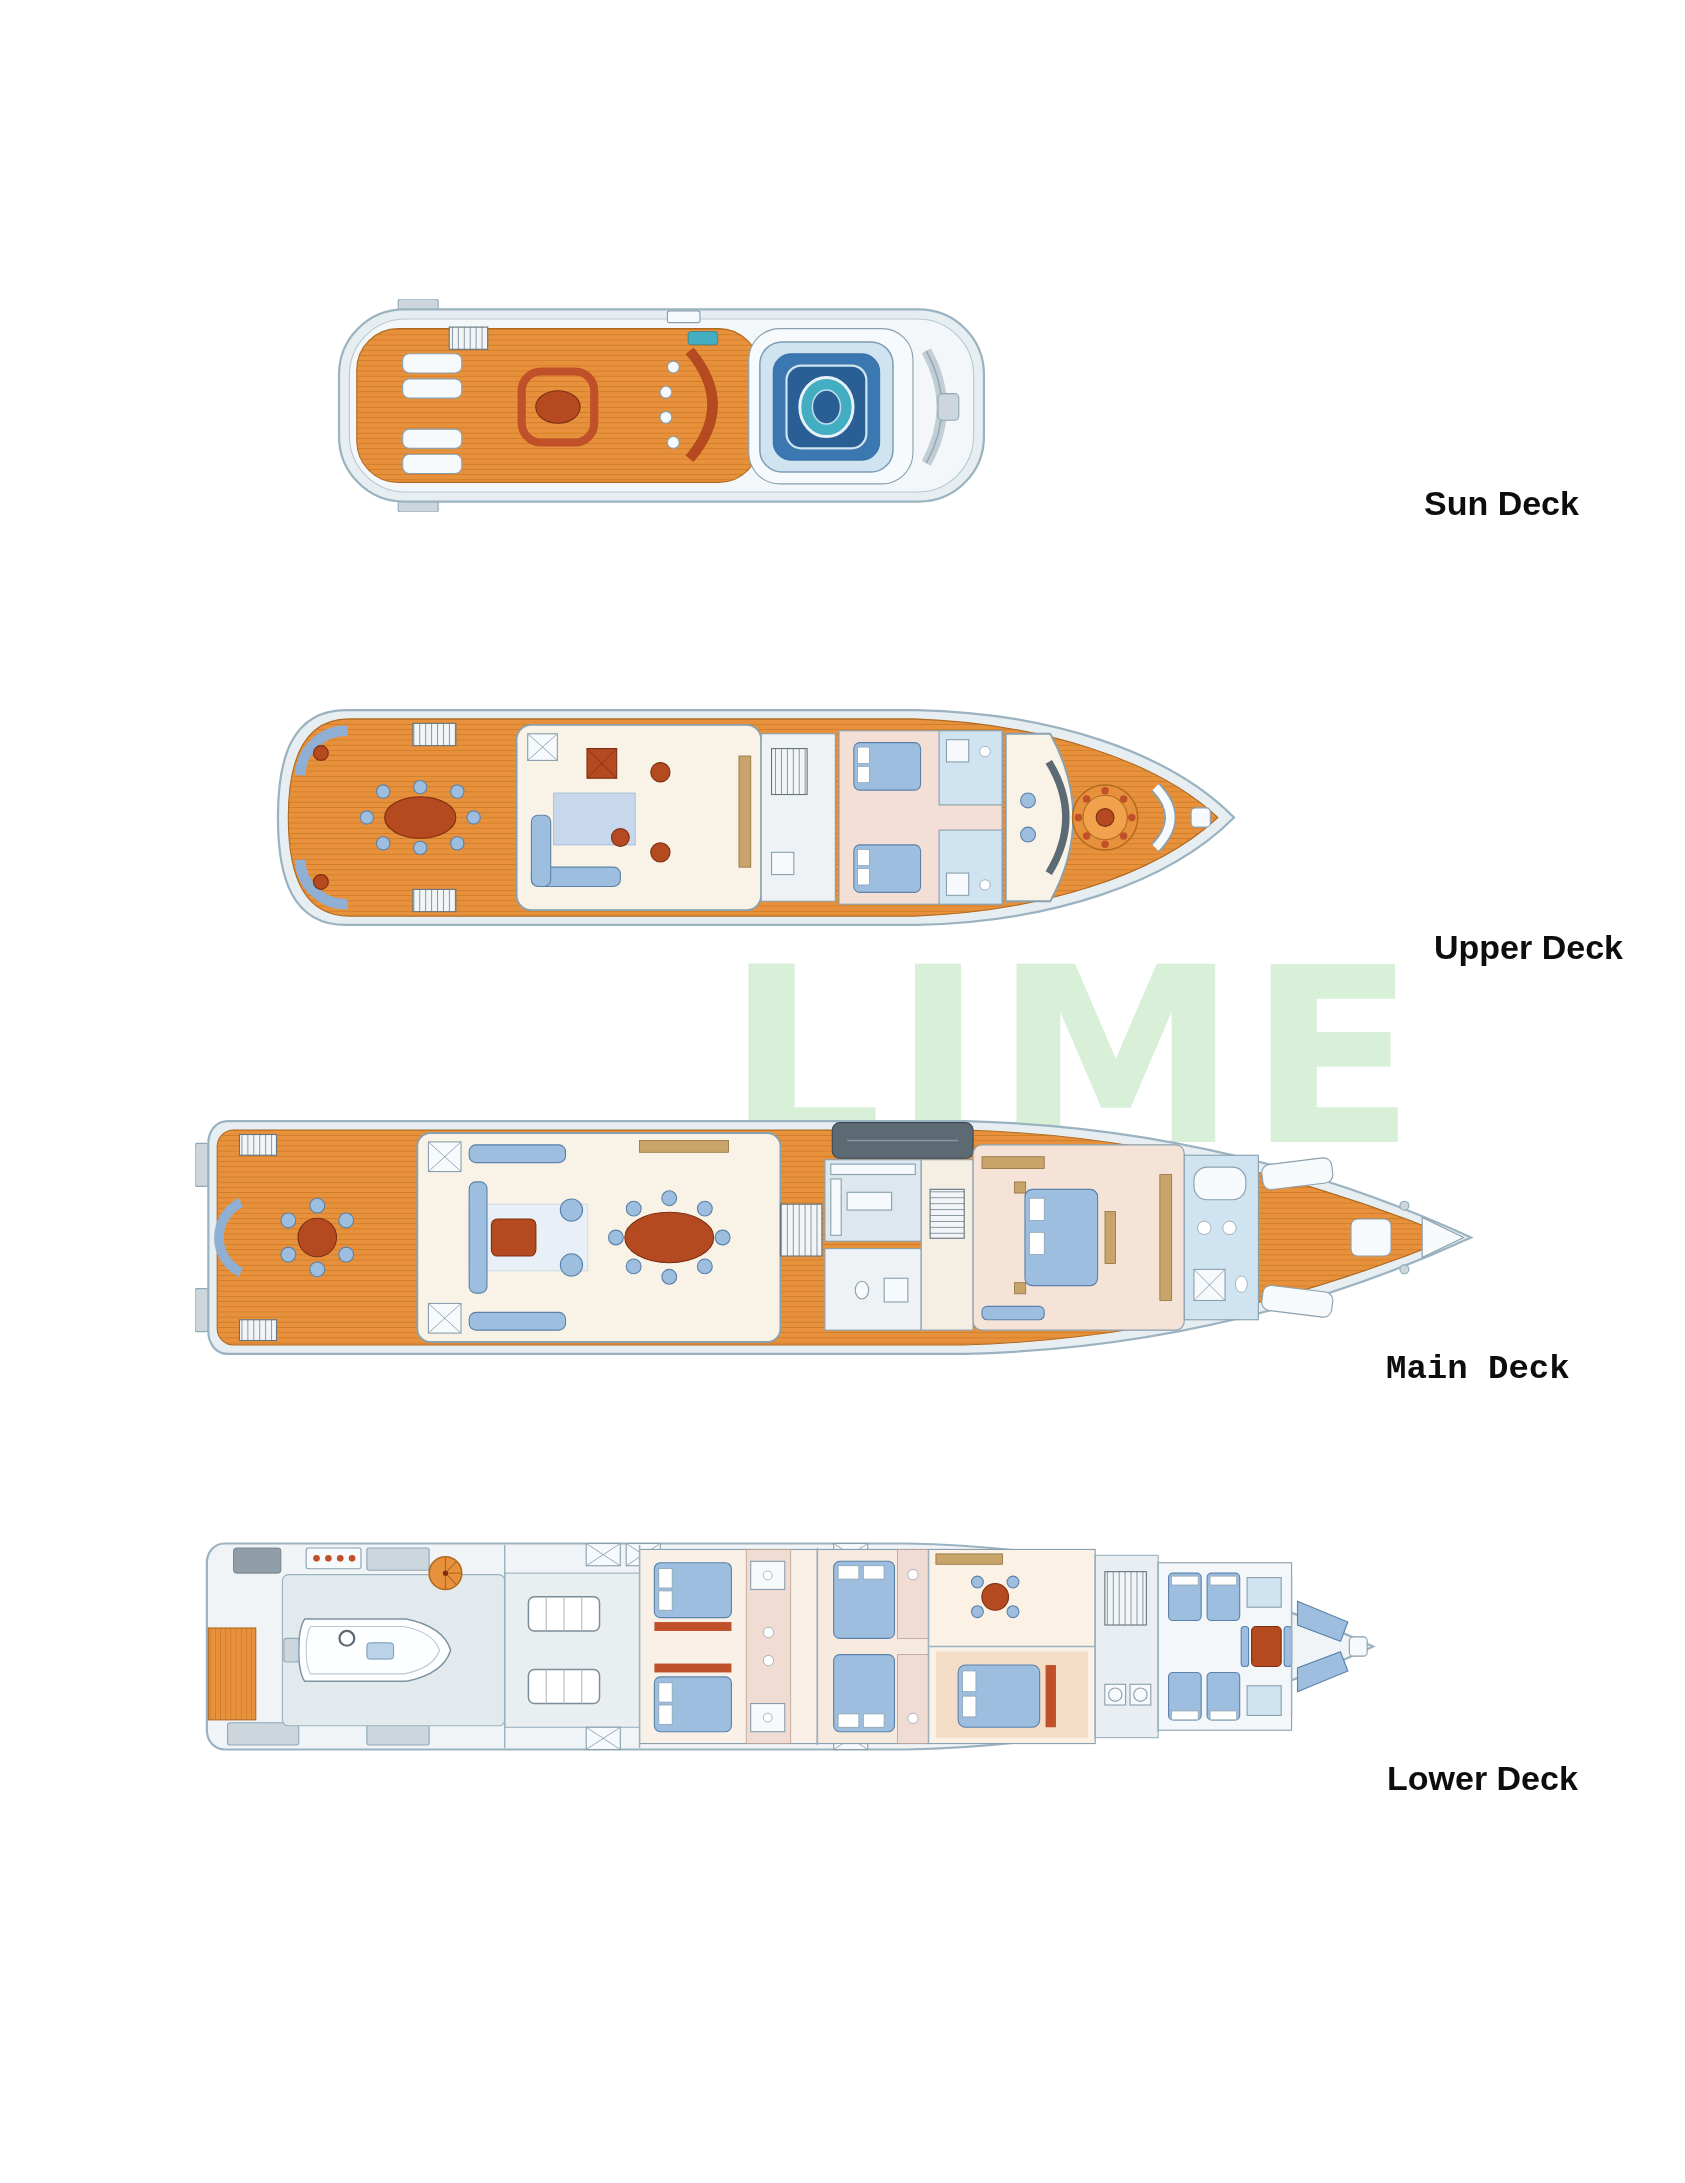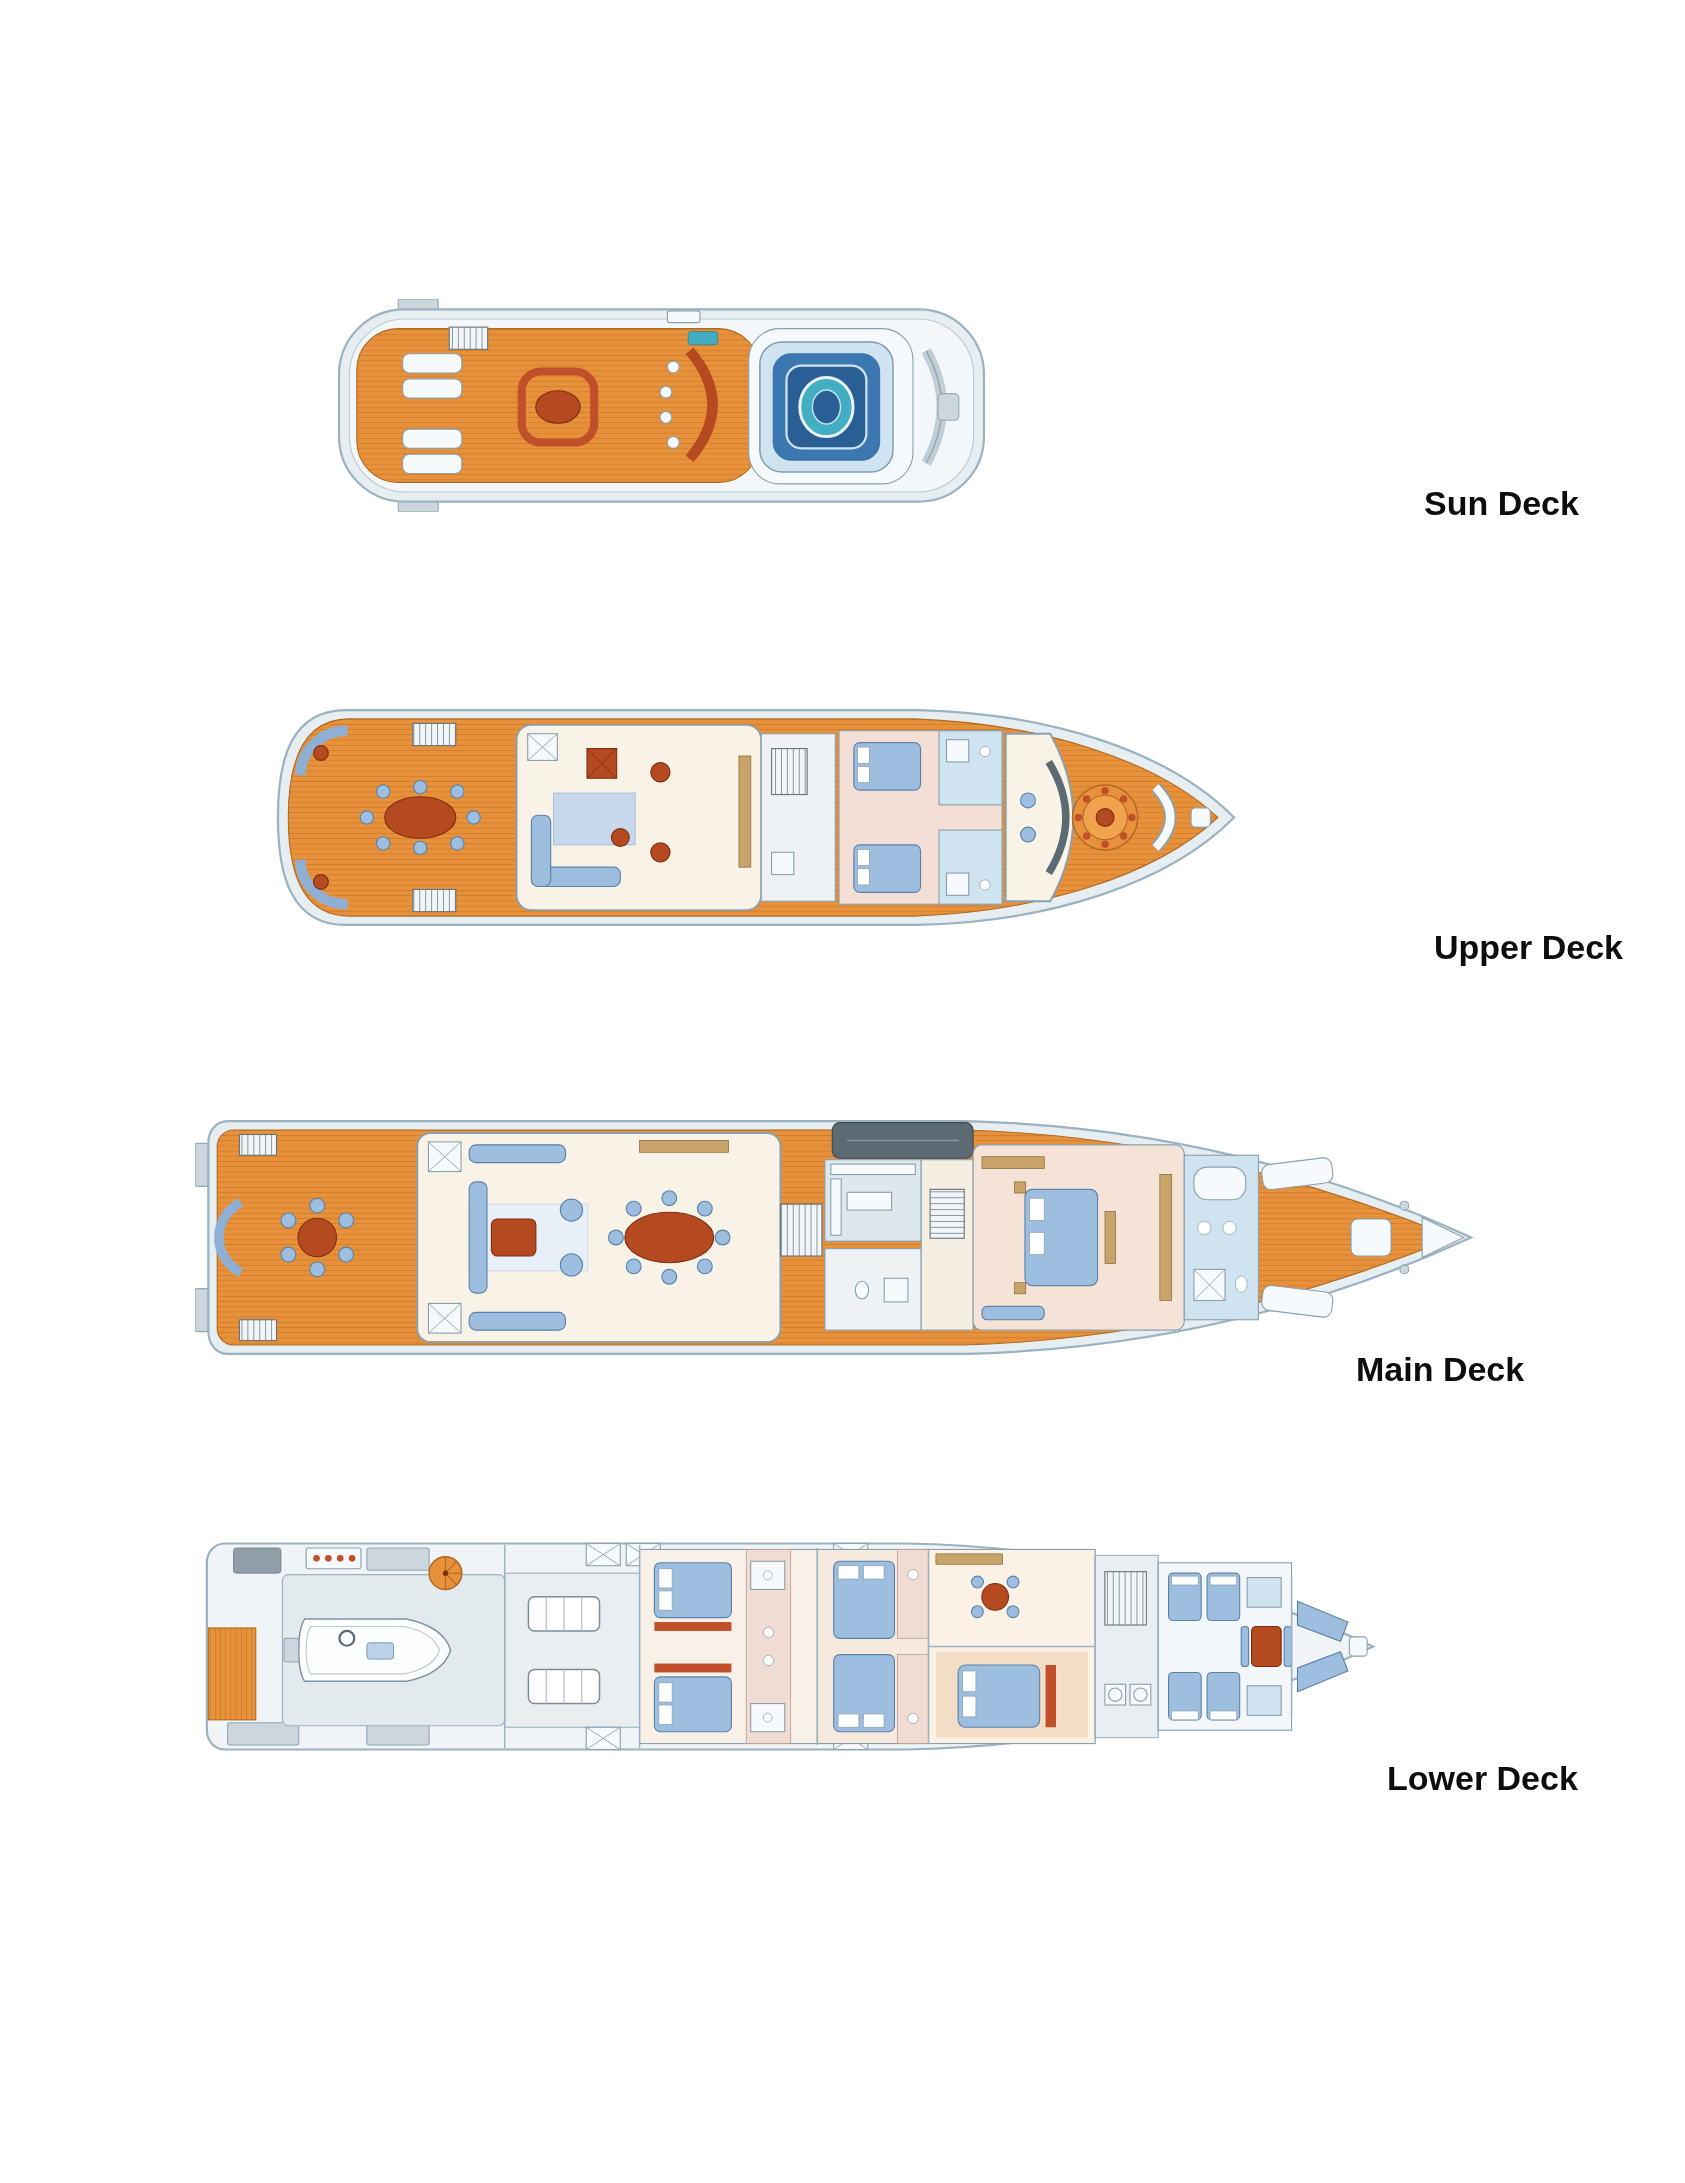--- a/index.html
+++ b/index.html
@@ -73,20 +73,21 @@
         <rect width="8" height="8" fill="#f2f5f7"></rect>
         <line x1="7.5" y1="0" x2="7.5" y2="8" stroke="#7d8c96" stroke-width="1.4"></line>
       </pattern>
       <pattern id="stairsH" patternUnits="userSpaceOnUse" width="8" height="8">
         <rect width="8" height="8" fill="#f2f5f7"></rect>
         <line x1="0" y1="7.5" x2="8" y2="7.5" stroke="#7d8c96" stroke-width="1.4"></line>
       </pattern>
     </defs>
   </svg>
 
+  <div class="watermark">LIME</div>
 
   <svg class="plan" style="left:334px; top:299px;" width="655" height="213" viewBox="0 0 884 288">
     <g>
       <rect x="86" y="0" width="54" height="18" rx="3" class="gray-f"></rect>
       <rect x="86" y="270" width="54" height="18" rx="3" class="gray-f"></rect>
       <rect x="6" y="14" width="872" height="260" rx="88" class="hull"></rect>
       <rect x="20" y="27" width="844" height="234" rx="76" class="hull-in"></rect>
     </g>
     <g>
       <rect x="30" y="40" width="545" height="208" rx="56" fill="url(#teak)" class="teak-edge"></rect>
@@ -313,21 +314,21 @@
     </g>
     <g>
       <rect x="1440" y="62" width="95" height="34" rx="11" class="white-f" transform="rotate(-7 1487 79)"></rect>
       <rect x="1440" y="234" width="95" height="34" rx="11" class="white-f" transform="rotate(7 1487 251)"></rect>
       <rect x="1560" y="140" width="54" height="50" rx="9" class="white-f"></rect>
       <circle cx="1632" cy="122" r="6" class="gray-f"></circle>
       <circle cx="1632" cy="208" r="6" class="gray-f"></circle>
       <path d="M 1656 138 L 1656 192 L 1712 165 Z" class="white-f"></path>
     </g>
   </svg>
-  <div class="deck-label" style="left:1356px; top:1350px;">Main Deck</div>
+  <div class="deck-label" style="left:1386px; top:1350px;font-family:Liberation Mono, monospace;">Main Deck</div>
 
   <svg class="plan" style="left:195px; top:1539px;" width="1184" height="215" viewBox="0 0 1598 290">
     <g>
       <path d="M 40 6 L 960 6 C 1180 10 1410 60 1590 145 C 1410 230 1180 280 960 284 L 40 284 C 26 284 16 272 16 258 L 16 32 C 16 18 26 6 40 6 Z" fill="#f0f4f6" stroke="#9bb2c0" stroke-width="3"></path>
     </g>
     <g>
       <rect x="18" y="120" width="64" height="124" fill="url(#teakV)" class="teak-edge"></rect>
     </g>
     <g>
       <rect x="52" y="12" width="64" height="34" rx="4" fill="#8f9ea8" stroke="#66747e"></rect>

